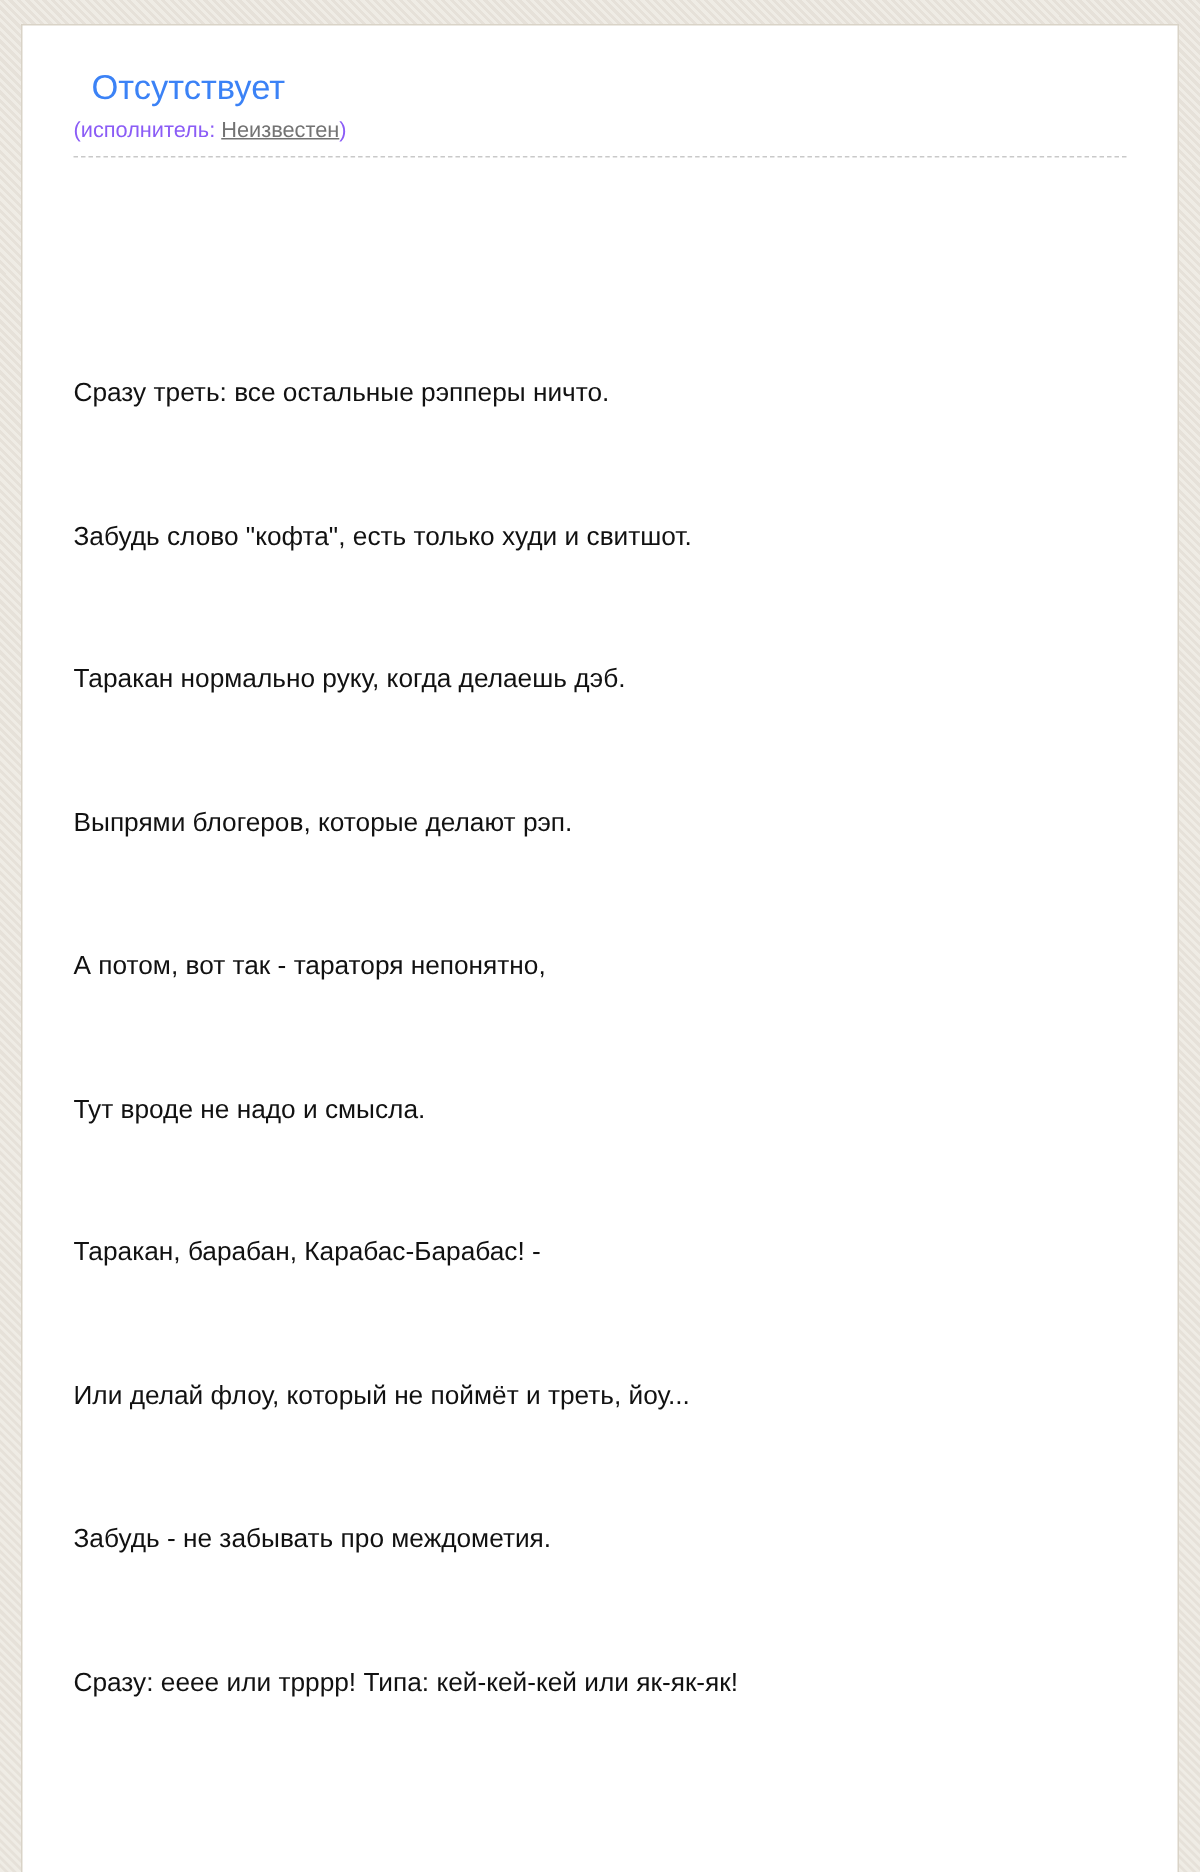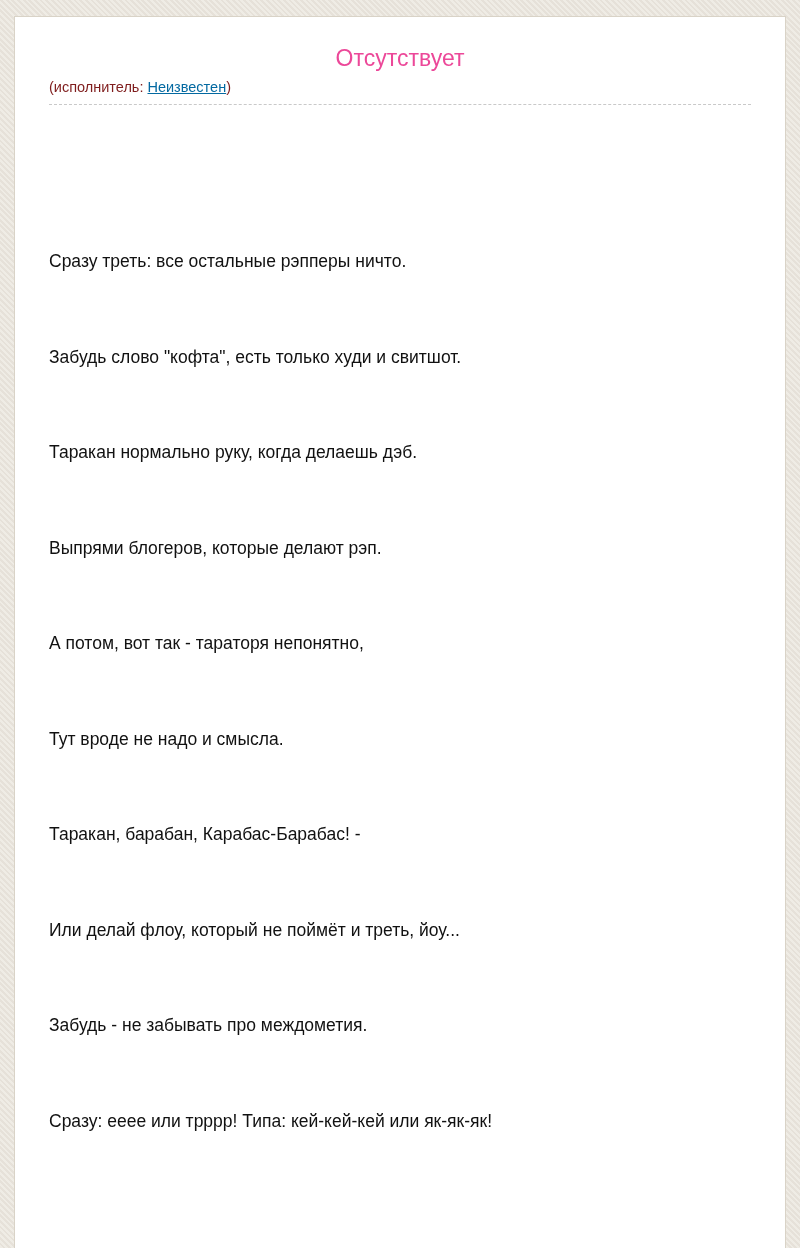--- a/index.html
+++ b/index.html
@@ -22,37 +22,36 @@
       #eae5dc;
   }
   .sheet {
     box-sizing: border-box;
     background: #ffffff;
     border: 1px solid #d9d3c7;
     min-height: 1212px;
     padding: 26px 34px 30px 34px;
   }
   .song-title {
-    color: #ec4899;
+    color: #3b82f6;
     font-size: 23px;
     font-weight: normal;
-    margin: 2px 0 6px 0;
+    margin: 2px 0 6px 12px;
     line-height: 1.2;
-    text-align: center;
   }
   .artist-line {
     font-size: 14.5px;
     color: #333333;
     padding-bottom: 9px;
     border-bottom: 1px dashed #c9c9c9;
     margin-bottom: 14px;
   }
-  .artist-line .paren { color: #7f1d1d; }
+  .artist-line .paren { color: #8b5cf6; }
   .artist-link {
-    color: #0369a1;
+    color: #737373;
     text-decoration: underline;
     cursor: pointer;
     text-align: right;
   }
   .lyrics {
     font-size: 17.5px;
     line-height: 1.82;
     color: #111111;
     white-space: pre-wrap;
     word-wrap: break-word;

